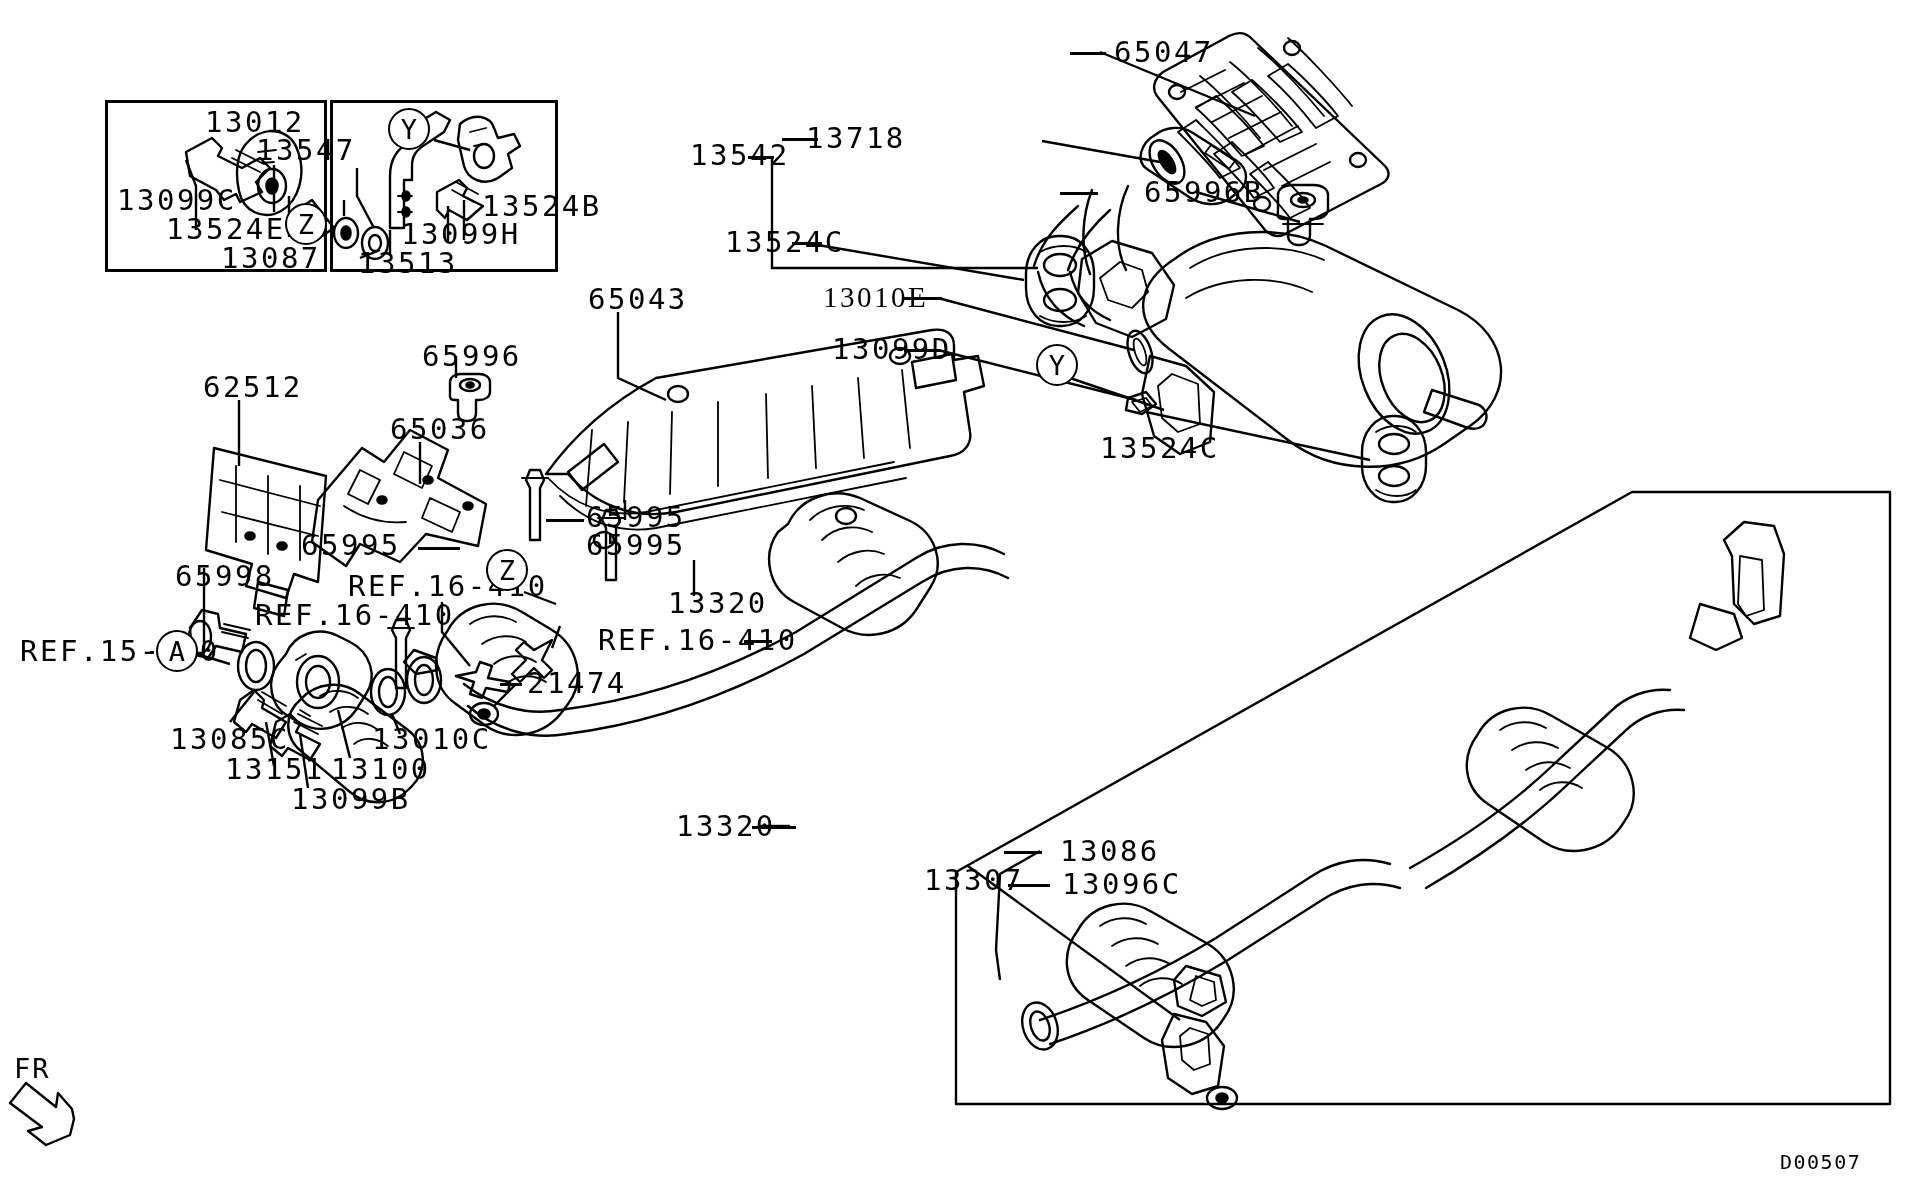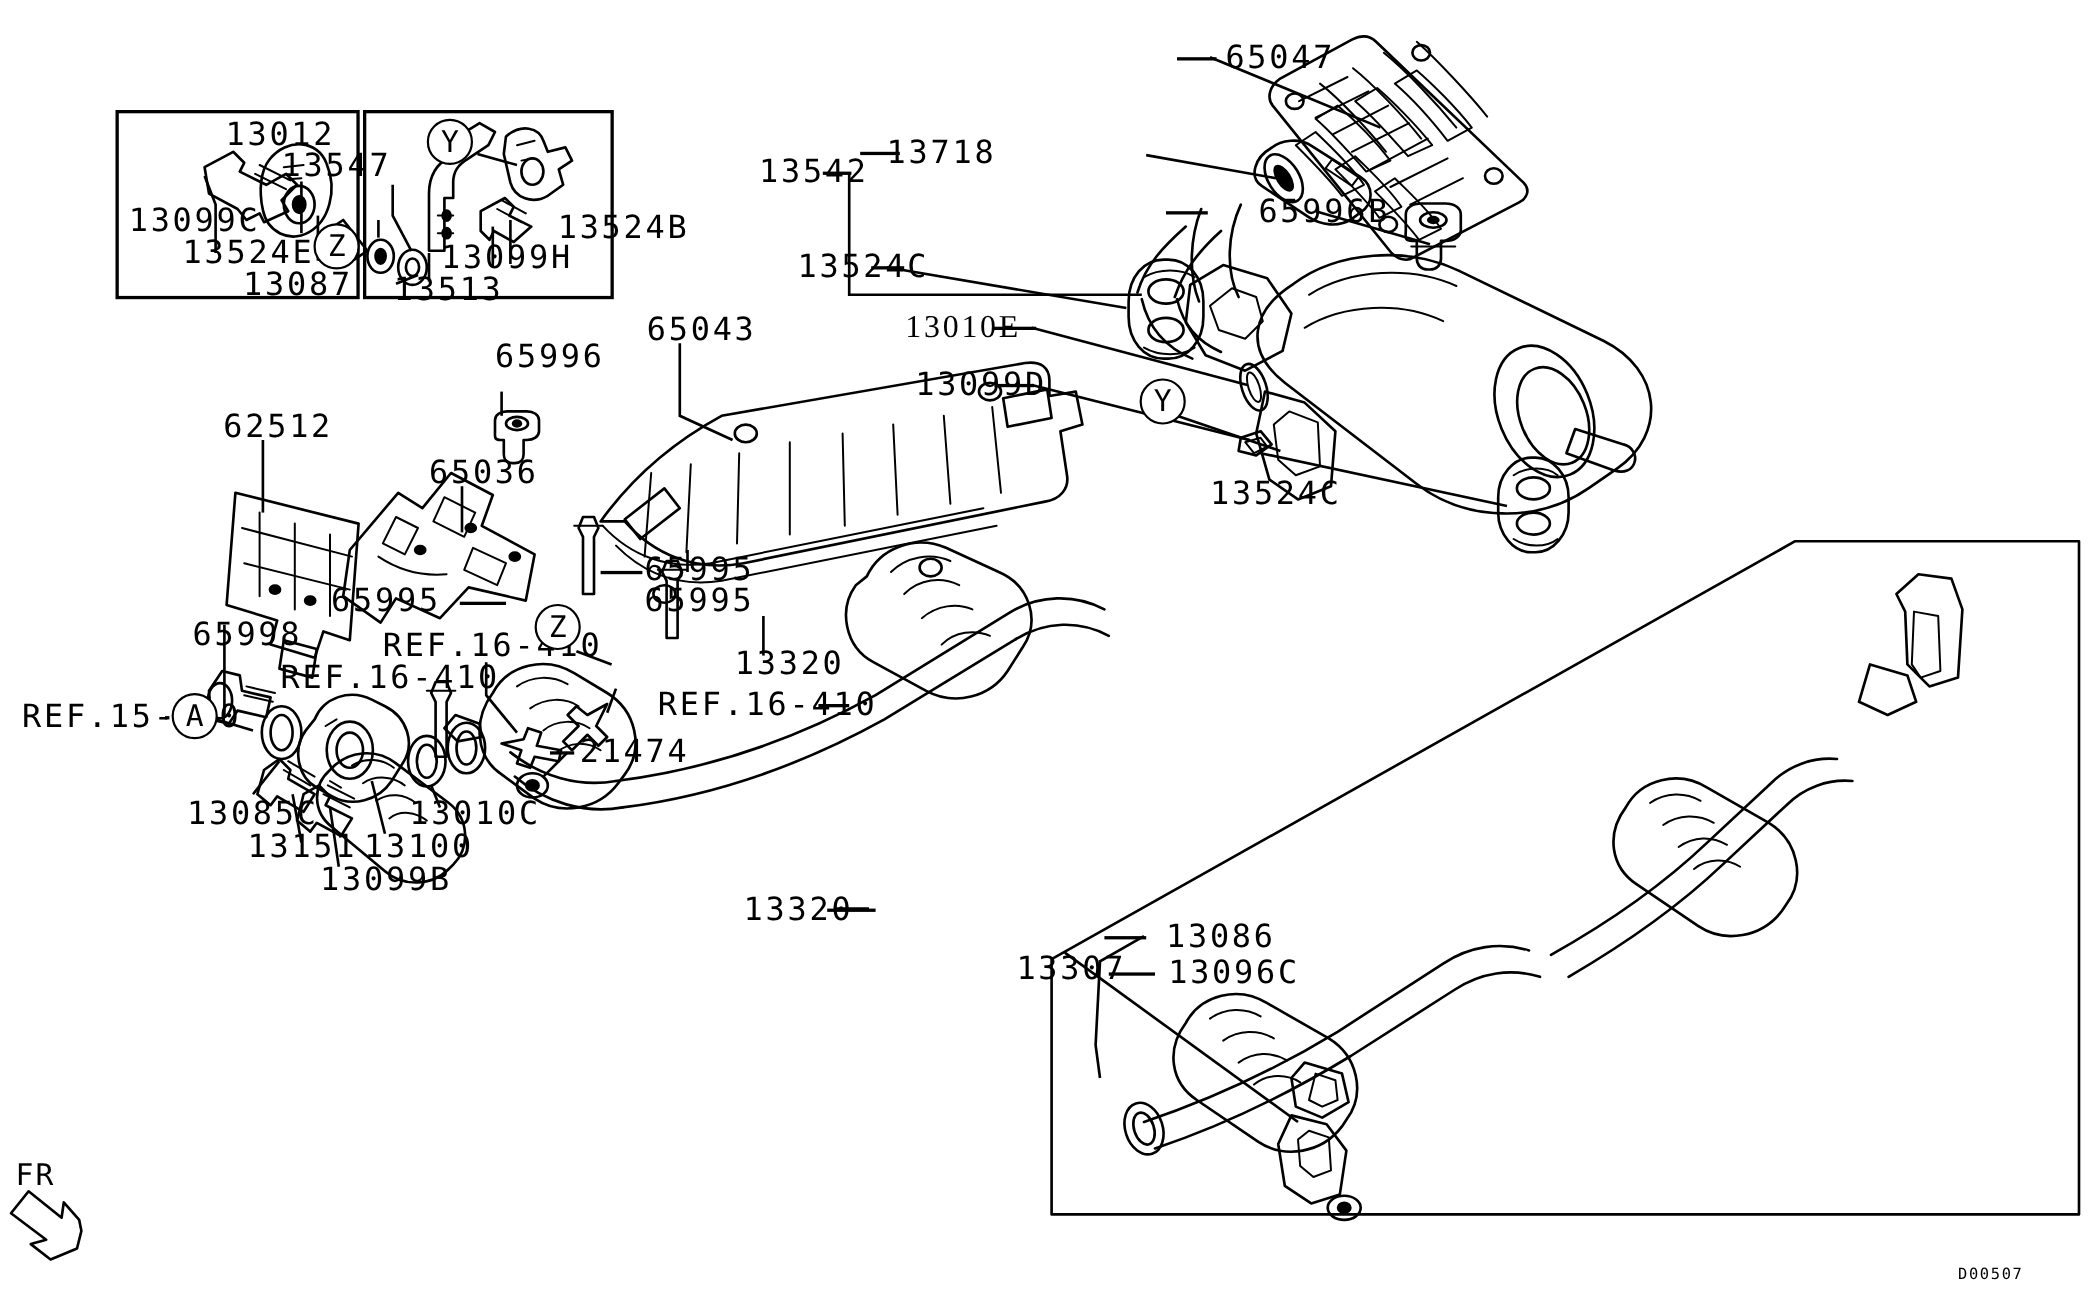--- a/index.html
+++ b/index.html
@@ -21,21 +21,21 @@
     position: absolute;
     font-family: "DejaVu Sans Mono", "Liberation Mono", monospace;
     font-size: 29px;
     letter-spacing: 2.5px;
     color: #000000;
     white-space: nowrap;
     line-height: 1;
     font-weight: 500;
   }
   .lbl.diagid {
-    font-size: 14px;
+    font-size: 20px;
     letter-spacing: 1.5px;
   }
   .lbl.fr {
     font-size: 27px;
     letter-spacing: 2px;
   }
   
   .ldr {
     position: absolute;
     background: #000000;
@@ -419,35 +419,35 @@
   <div class="ldr h" style="left:1004px; top:851px; width:38px;"></div>
   <div class="ldr h" style="left:1008px; top:884px; width:42px;"></div>
   <div class="ldr h" style="left:150px; top:651px; width:4px;"></div>
 
   <div class="lbl" style="left:205px; top:108px;">13012</div>
   <div class="lbl" style="left:256px; top:136px;">13547</div>
   <div class="lbl" style="left:117px; top:186px;">13099C</div>
   <div class="lbl" style="left:166px; top:215px;">13524E</div>
   <div class="lbl" style="left:221px; top:244px;">13087</div>
 
-  <div class="lbl" style="left:482px; top:192px;margin-left:25px;">13524B</div>
+  <div class="lbl" style="left:482px; top:192px;">13524B</div>
   <div class="lbl" style="left:401px; top:220px;">13099H</div>
   <div class="lbl" style="left:358px; top:249px;">13513</div>
 
   <div class="lbl" style="left:1114px; top:38px;">65047</div>
   <div class="lbl" style="left:806px; top:124px;">13718</div>
   <div class="lbl" style="left:690px; top:141px;">13542</div>
   <div class="lbl" style="left:1108px; top:178px;margin-left:36px;">65996B</div>
   <div class="lbl" style="left:725px; top:228px;">13524C</div>
   <div class="lbl" style="left:823px; top:283px;font-family:Liberation Serif, serif;">13010E</div>
   <div class="lbl" style="left:832px; top:335px;">13099D</div>
   <div class="lbl" style="left:1100px; top:434px;">13524C</div>
 
   <div class="lbl" style="left:588px; top:285px;">65043</div>
-  <div class="lbl" style="left:422px; top:310px;margin-left:28px;">65996</div>
+  <div class="lbl" style="left:422px; top:342px;">65996</div>
   <div class="lbl" style="left:203px; top:373px;">62512</div>
   <div class="lbl" style="left:390px; top:415px;">65036</div>
   <div class="lbl" style="left:586px; top:503px;">65995</div>
   <div class="lbl" style="left:586px; top:531px;">65995</div>
   <div class="lbl" style="left:301px; top:531px;">65995</div>
   <div class="lbl" style="left:175px; top:562px;">65998</div>
   <div class="lbl" style="left:668px; top:589px;">13320</div>
 
   <div class="lbl" style="left:348px; top:572px;">REF.16-410</div>
   <div class="lbl" style="left:255px; top:601px;">REF.16-410</div>

